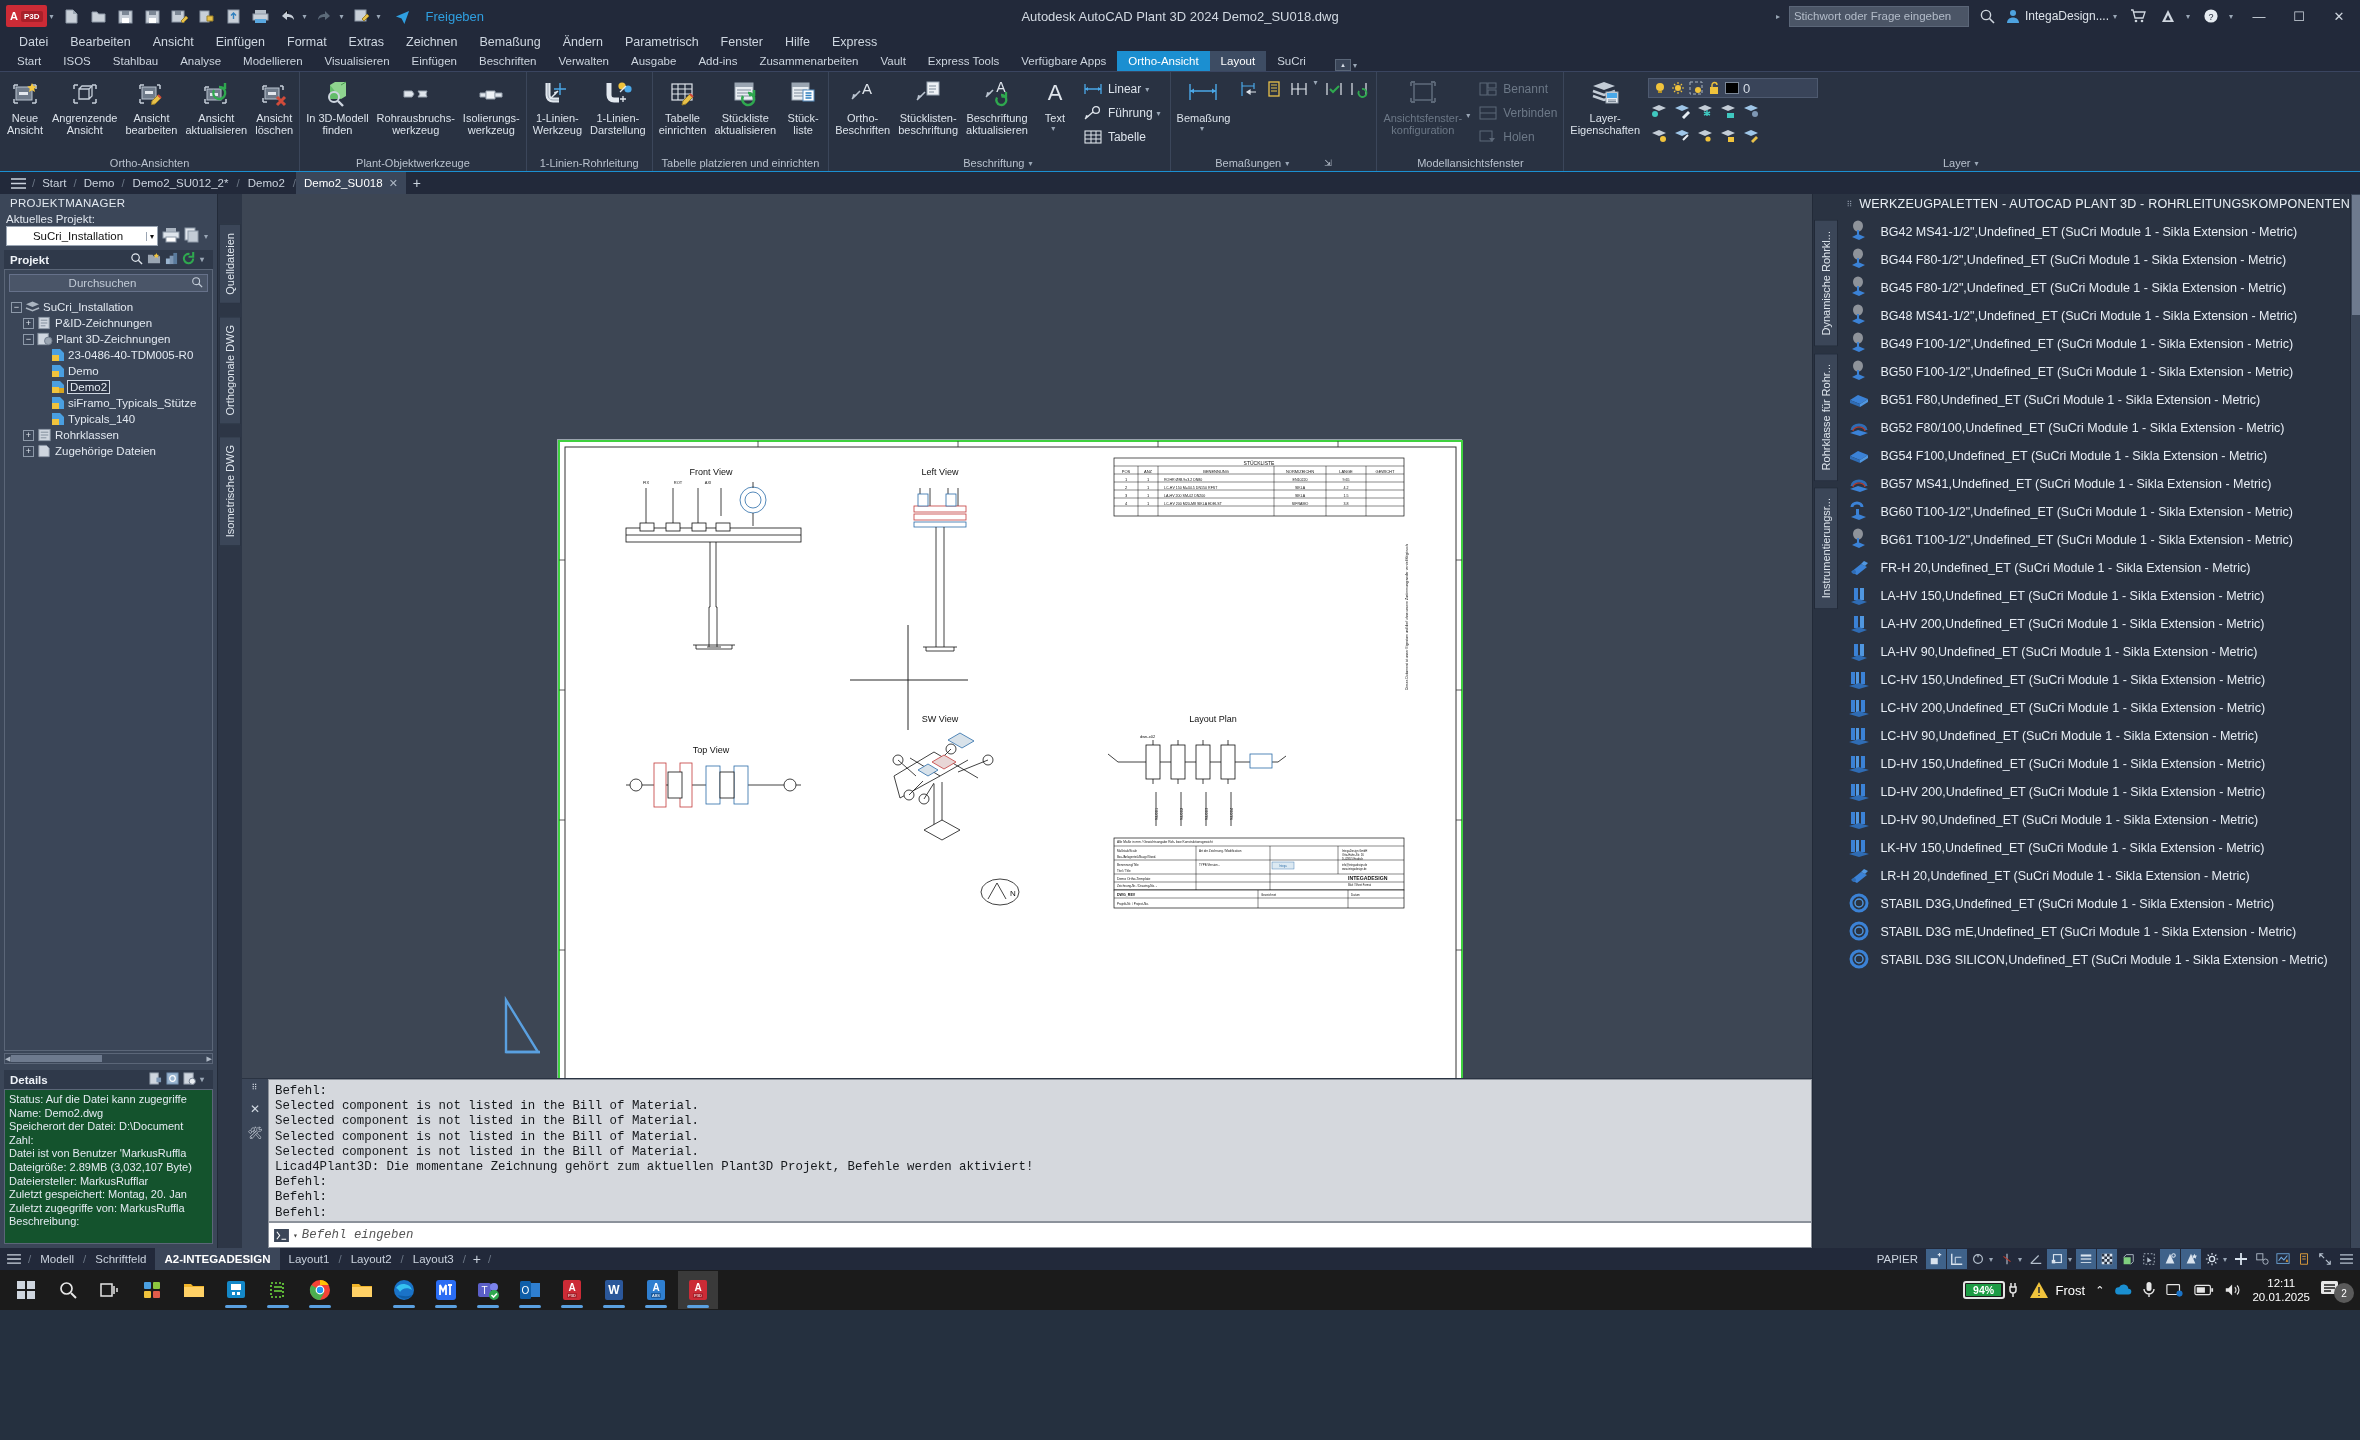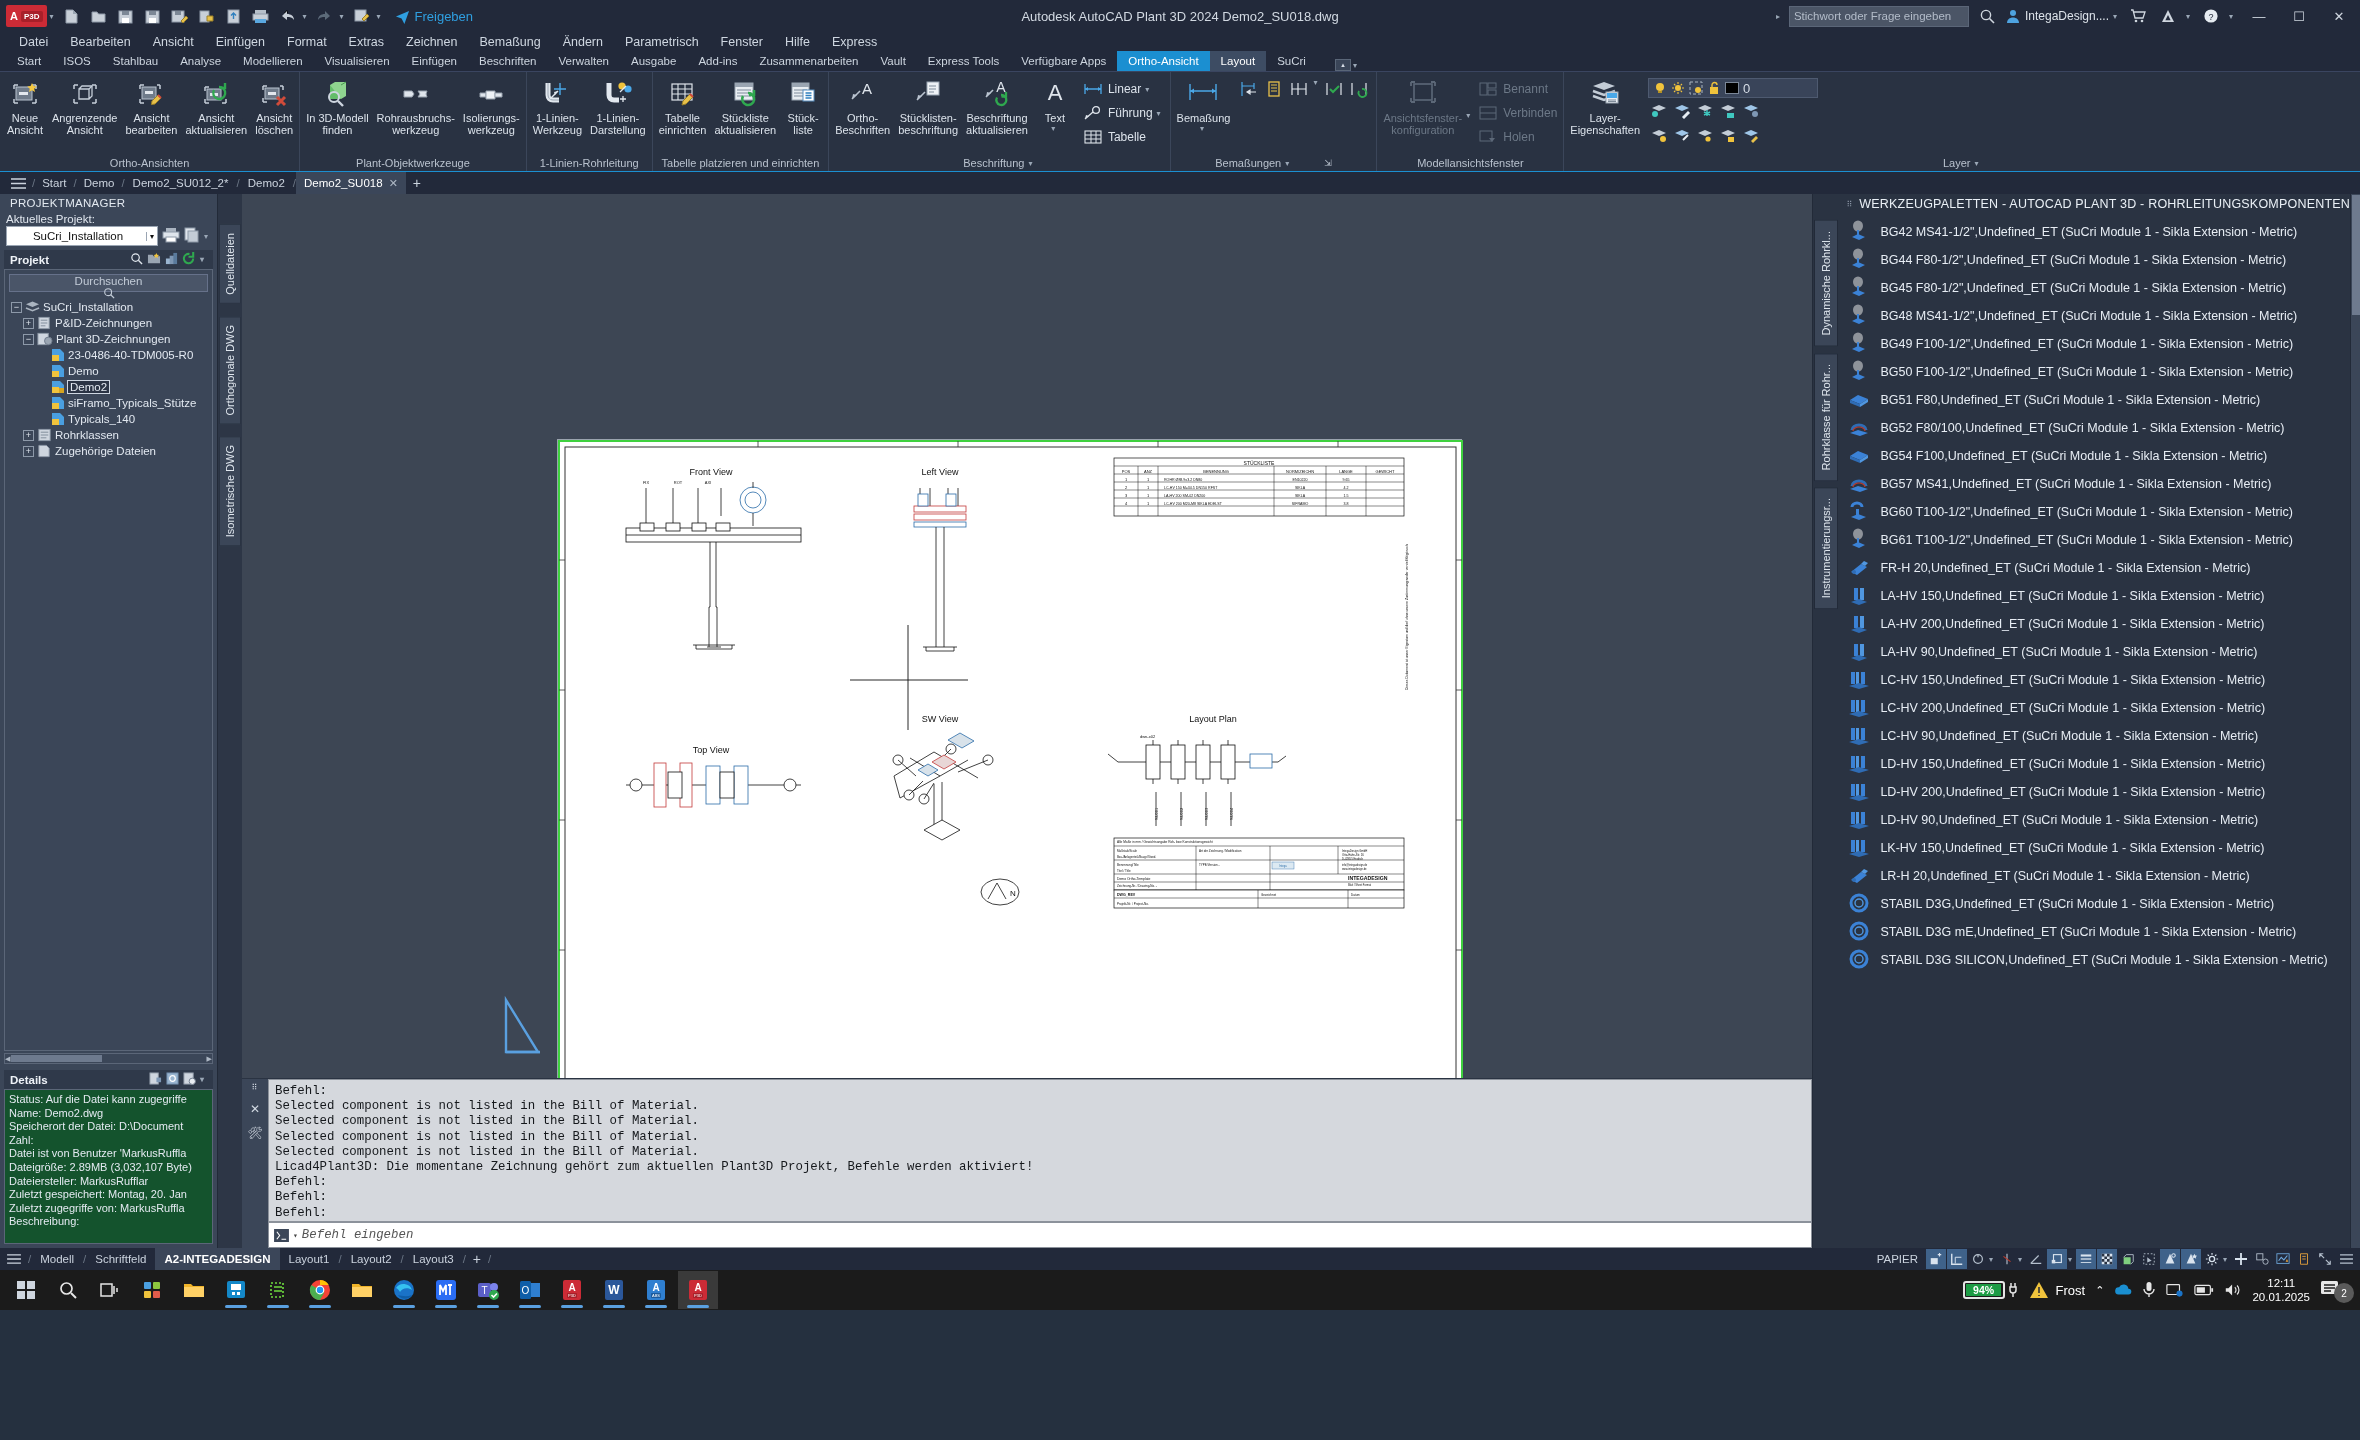--- a/index.html
+++ b/index.html
@@ -10,21 +10,21 @@
     -webkit-font-smoothing:antialiased;
   }
   
   .titlebar { height:32px; background:#22293a; display:flex; align-items:center; position:relative; }
   .qat { display:flex; align-items:center; gap:3px; padding-left:6px; }
   .appbtn { display:flex; align-items:center; background:#cc2b36; color:#fff; height:22px; border-radius:2px; padding:0 4px; font-size:11px; font-weight:bold; }
   .appbtn .p3d { background:#a81f29; font-size:8px; padding:1px 3px; margin-left:3px; border-radius:2px;}
   .qicon { width:24px; height:24px; display:flex; align-items:center; justify-content:center; color:#c9d2dd; }
   .qicon svg { display:block; }
   .caret { font-size:8px; color:#9aa7b6; margin-left:-3px; width:10px; text-align:center;}
-  .share { display:flex; align-items:center; gap:5px; color:#2f9fe0; margin-left:8px; font-size:13px;}
+  .share { display:flex; align-items:center; gap:16px; color:#2f9fe0; margin-left:8px; font-size:13px;}
   .title-center { position:absolute; left:0; right:0; text-align:center; font-size:13px; color:#d2d9e2; pointer-events:none; }
   .title-right { margin-left:auto; display:flex; align-items:center; gap:6px; padding-right:4px; }
   .searchbox { display:flex; align-items:center; background:#4b5566; border:1px solid #5b6678; height:21px; width:180px; padding:0 4px; }
   .searchbox span { color:#b3bcc9; font-size:11.5px; white-space:nowrap; overflow:hidden;}
   .acct { display:flex; align-items:center; gap:4px; font-size:12px; color:#dde3ea;}
   .wbtn { width:34px; height:30px; display:flex; align-items:center; justify-content:center; color:#cfd6df; font-size:13px;}
   
   .menubar { height:20px; background:#22293a; display:flex; align-items:center; padding-left:8px; gap:0; font-size:12.5px; }
   .menubar div { padding:0 11px; color:#cfd7e1; line-height:20px;}
   
@@ -63,21 +63,21 @@
   .leftpanel { width:218px; background:#3b4658; display:flex; flex-direction:column; border-right:1px solid #222a38;}
   .pm-head { height:17px; display:flex; align-items:center; font-size:11.5px; color:#e3e9f0; padding-left:10px; background:#3b4658; letter-spacing:.3px;}
   .pm-sub { font-size:11.5px; padding:2px 6px 1px 6px; color:#e0e6ee;}
   .pm-row { display:flex; align-items:center; gap:4px; padding:0 6px 4px 6px;}
   .combo { flex:1; height:20px; background:#fff; border:1px solid #9aa5b3; display:flex; align-items:center; justify-content:space-between; color:#111; font-size:11.5px; padding:0 3px;}
   .combo .cv { flex:1; text-align:center; }
   .combo .ar { border-left:1px solid #9aa5b3; padding-left:3px; font-size:8px;}
   .secbar { background:#2f394a; height:19px; display:flex; align-items:center; justify-content:space-between; padding:0 6px; font-weight:bold; font-size:11.5px; color:#eef2f7; margin:0 4px;}
   .secbar .icons { display:flex; gap:4px; align-items:center;}
   .treebox { margin:0 4px; background:#3b4658; border:1px solid #5b6678; flex:1; display:flex; flex-direction:column; overflow:hidden;}
-  .searchrow { margin:4px; background:#4a5568; border:1px solid #66718a; height:18px; display:flex; align-items:center; justify-content:space-between; padding:0 4px; color:#c2cbd7; font-size:11.5px;flex-direction:column;}
+  .searchrow { margin:4px; background:#4a5568; border:1px solid #66718a; height:18px; display:flex; align-items:center; justify-content:space-between; padding:0 4px; color:#c2cbd7; font-size:11.5px;}
   .tree { padding:3px 2px; font-size:11.5px; overflow:hidden;}
   .tnode { display:flex; align-items:center; gap:3px; height:16px; white-space:nowrap; color:#e2e8f0;}
   .tnode .exp { width:11px;height:11px;border:1px solid #8d99a9;display:flex;align-items:center;justify-content:center;font-size:9px;line-height:9px;color:#dfe5ed;background:#3b4658;}
   .tnode .nosp { width:11px; }
   .tnode .lbl.sel { background:#2b3445; outline:1px solid #cfd7e2; padding:0 2px; }
   .hsb { height:11px; margin:2px 4px; background:#3b4658; border:1px solid #5b6678; display:flex; align-items:center; justify-content:space-between; font-size:7px; color:#aeb8c5;}
   .hsb .thumb { height:7px; background:#6e7a8e; width:44%; margin-left:1px;}
   .details-wrap { margin-top:4px; }
   .detbox { margin:0 4px 4px 4px; background:#14532d; border:1px solid #5b6678; height:155px; padding:3px 4px; overflow:hidden;}
   .detline { font-size:11px; line-height:13.6px; white-space:nowrap; color:#e4eaf1;}

